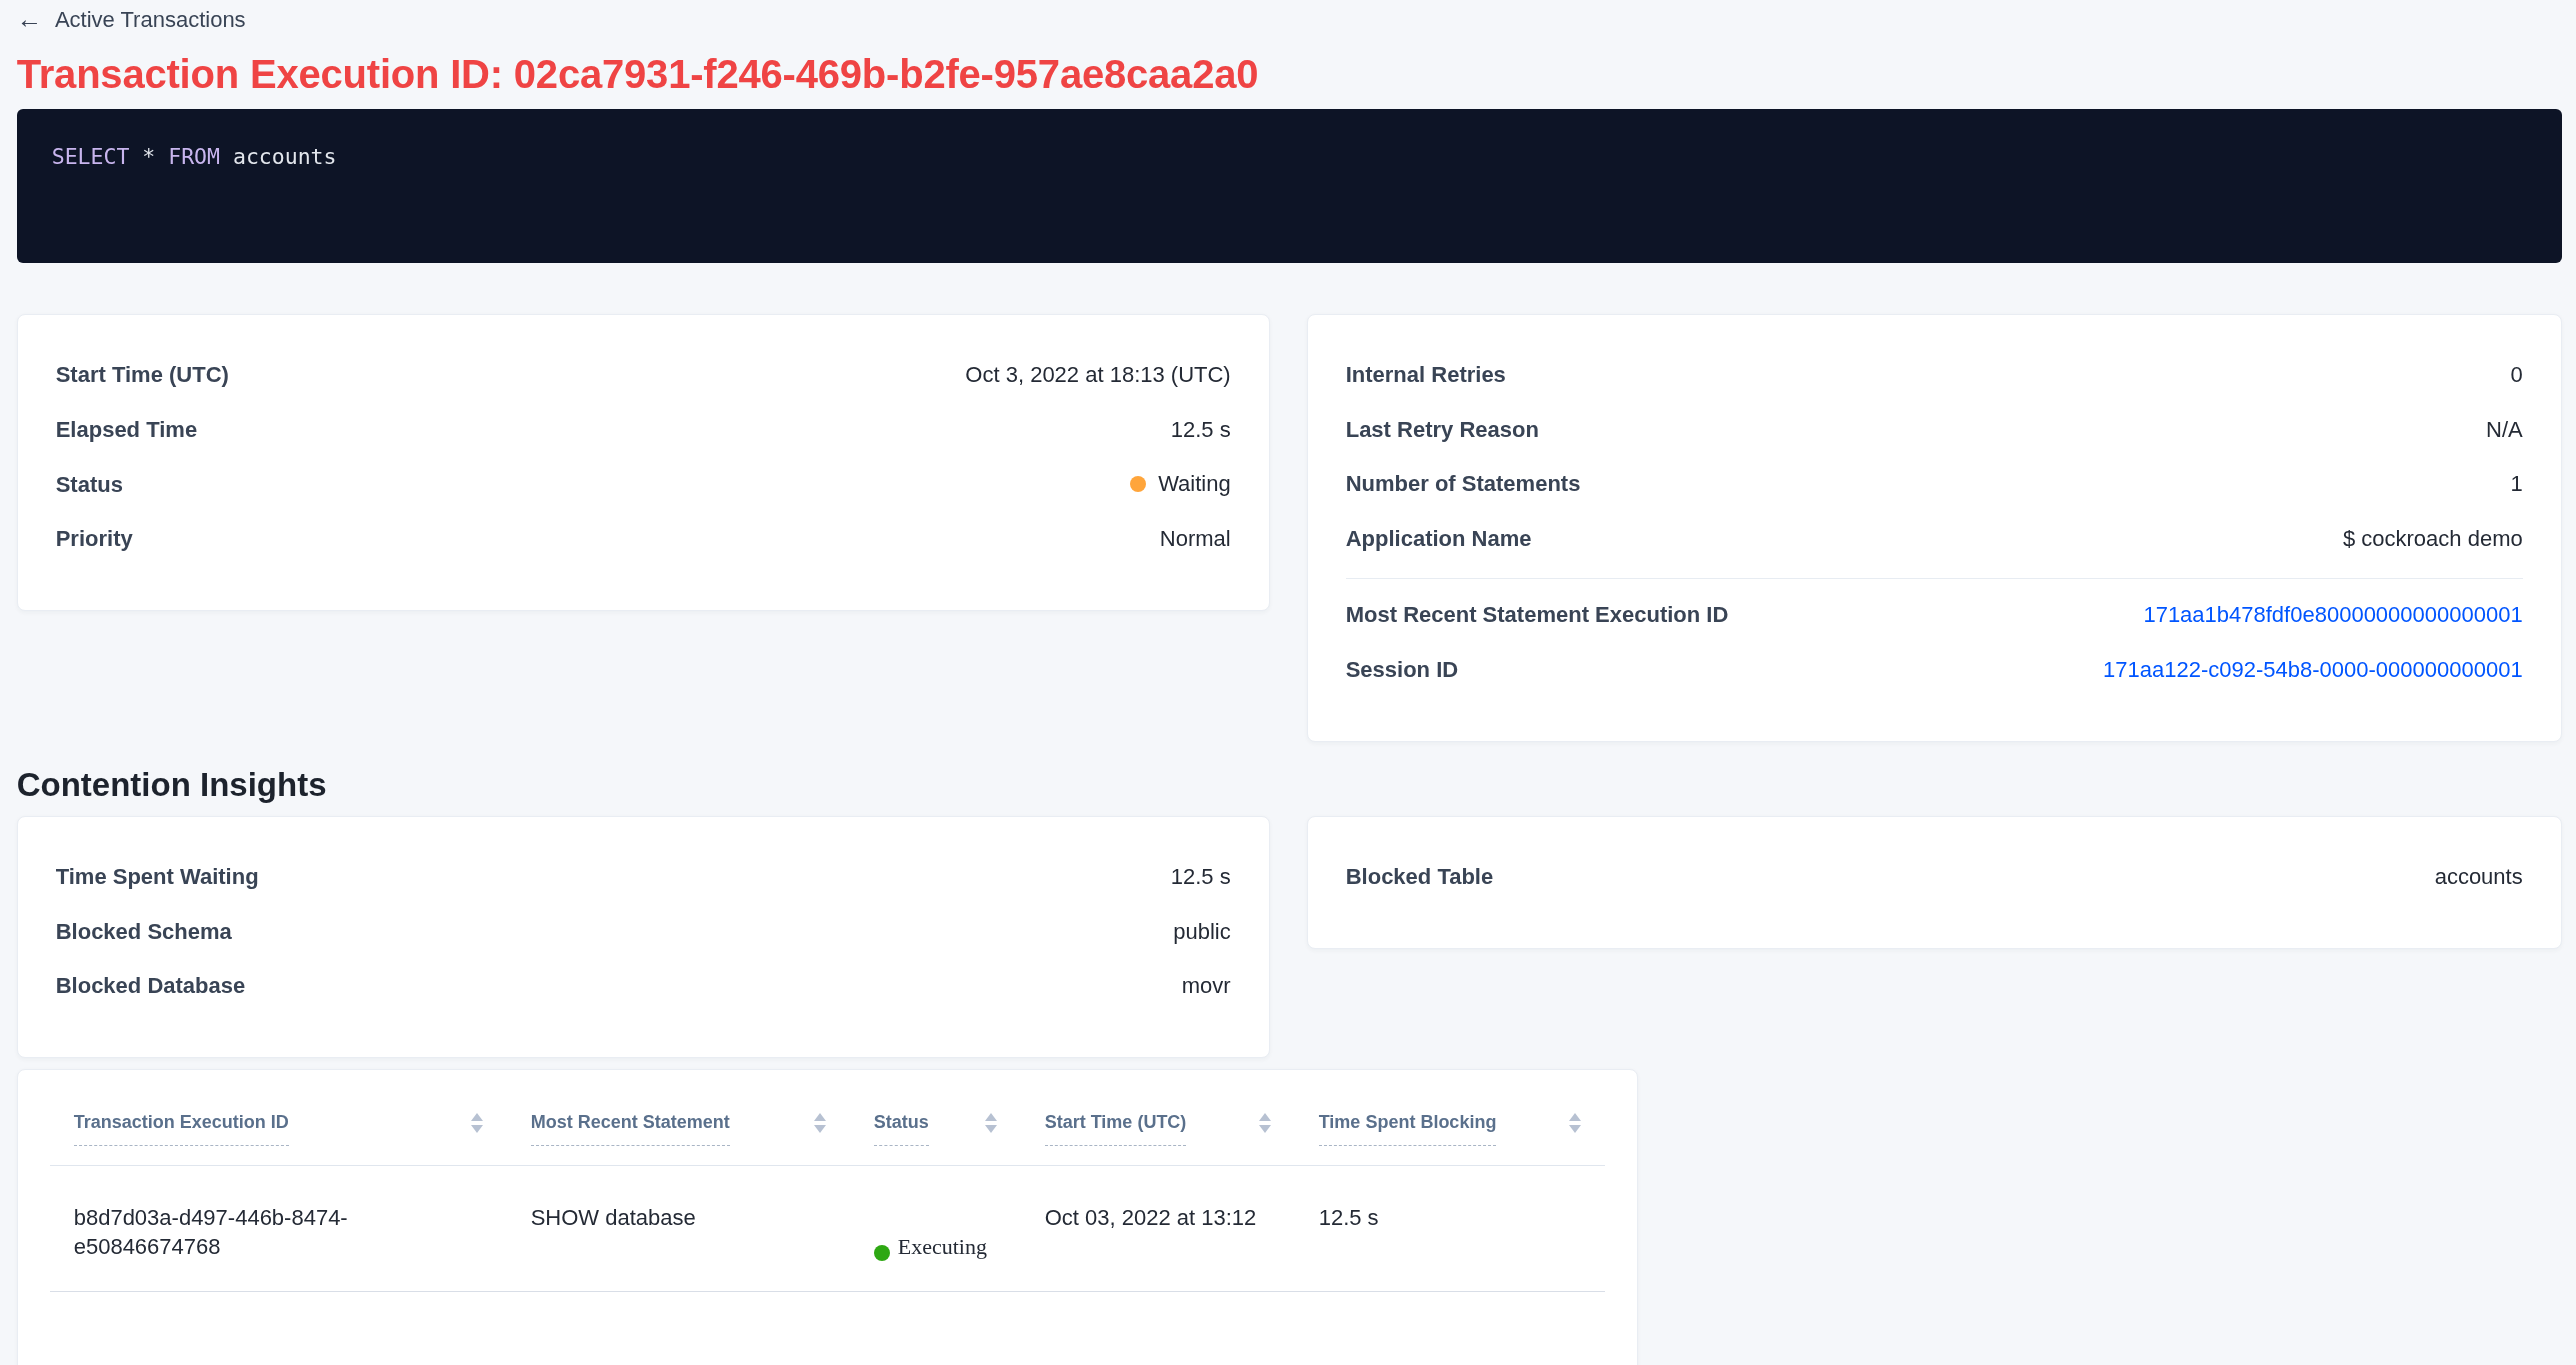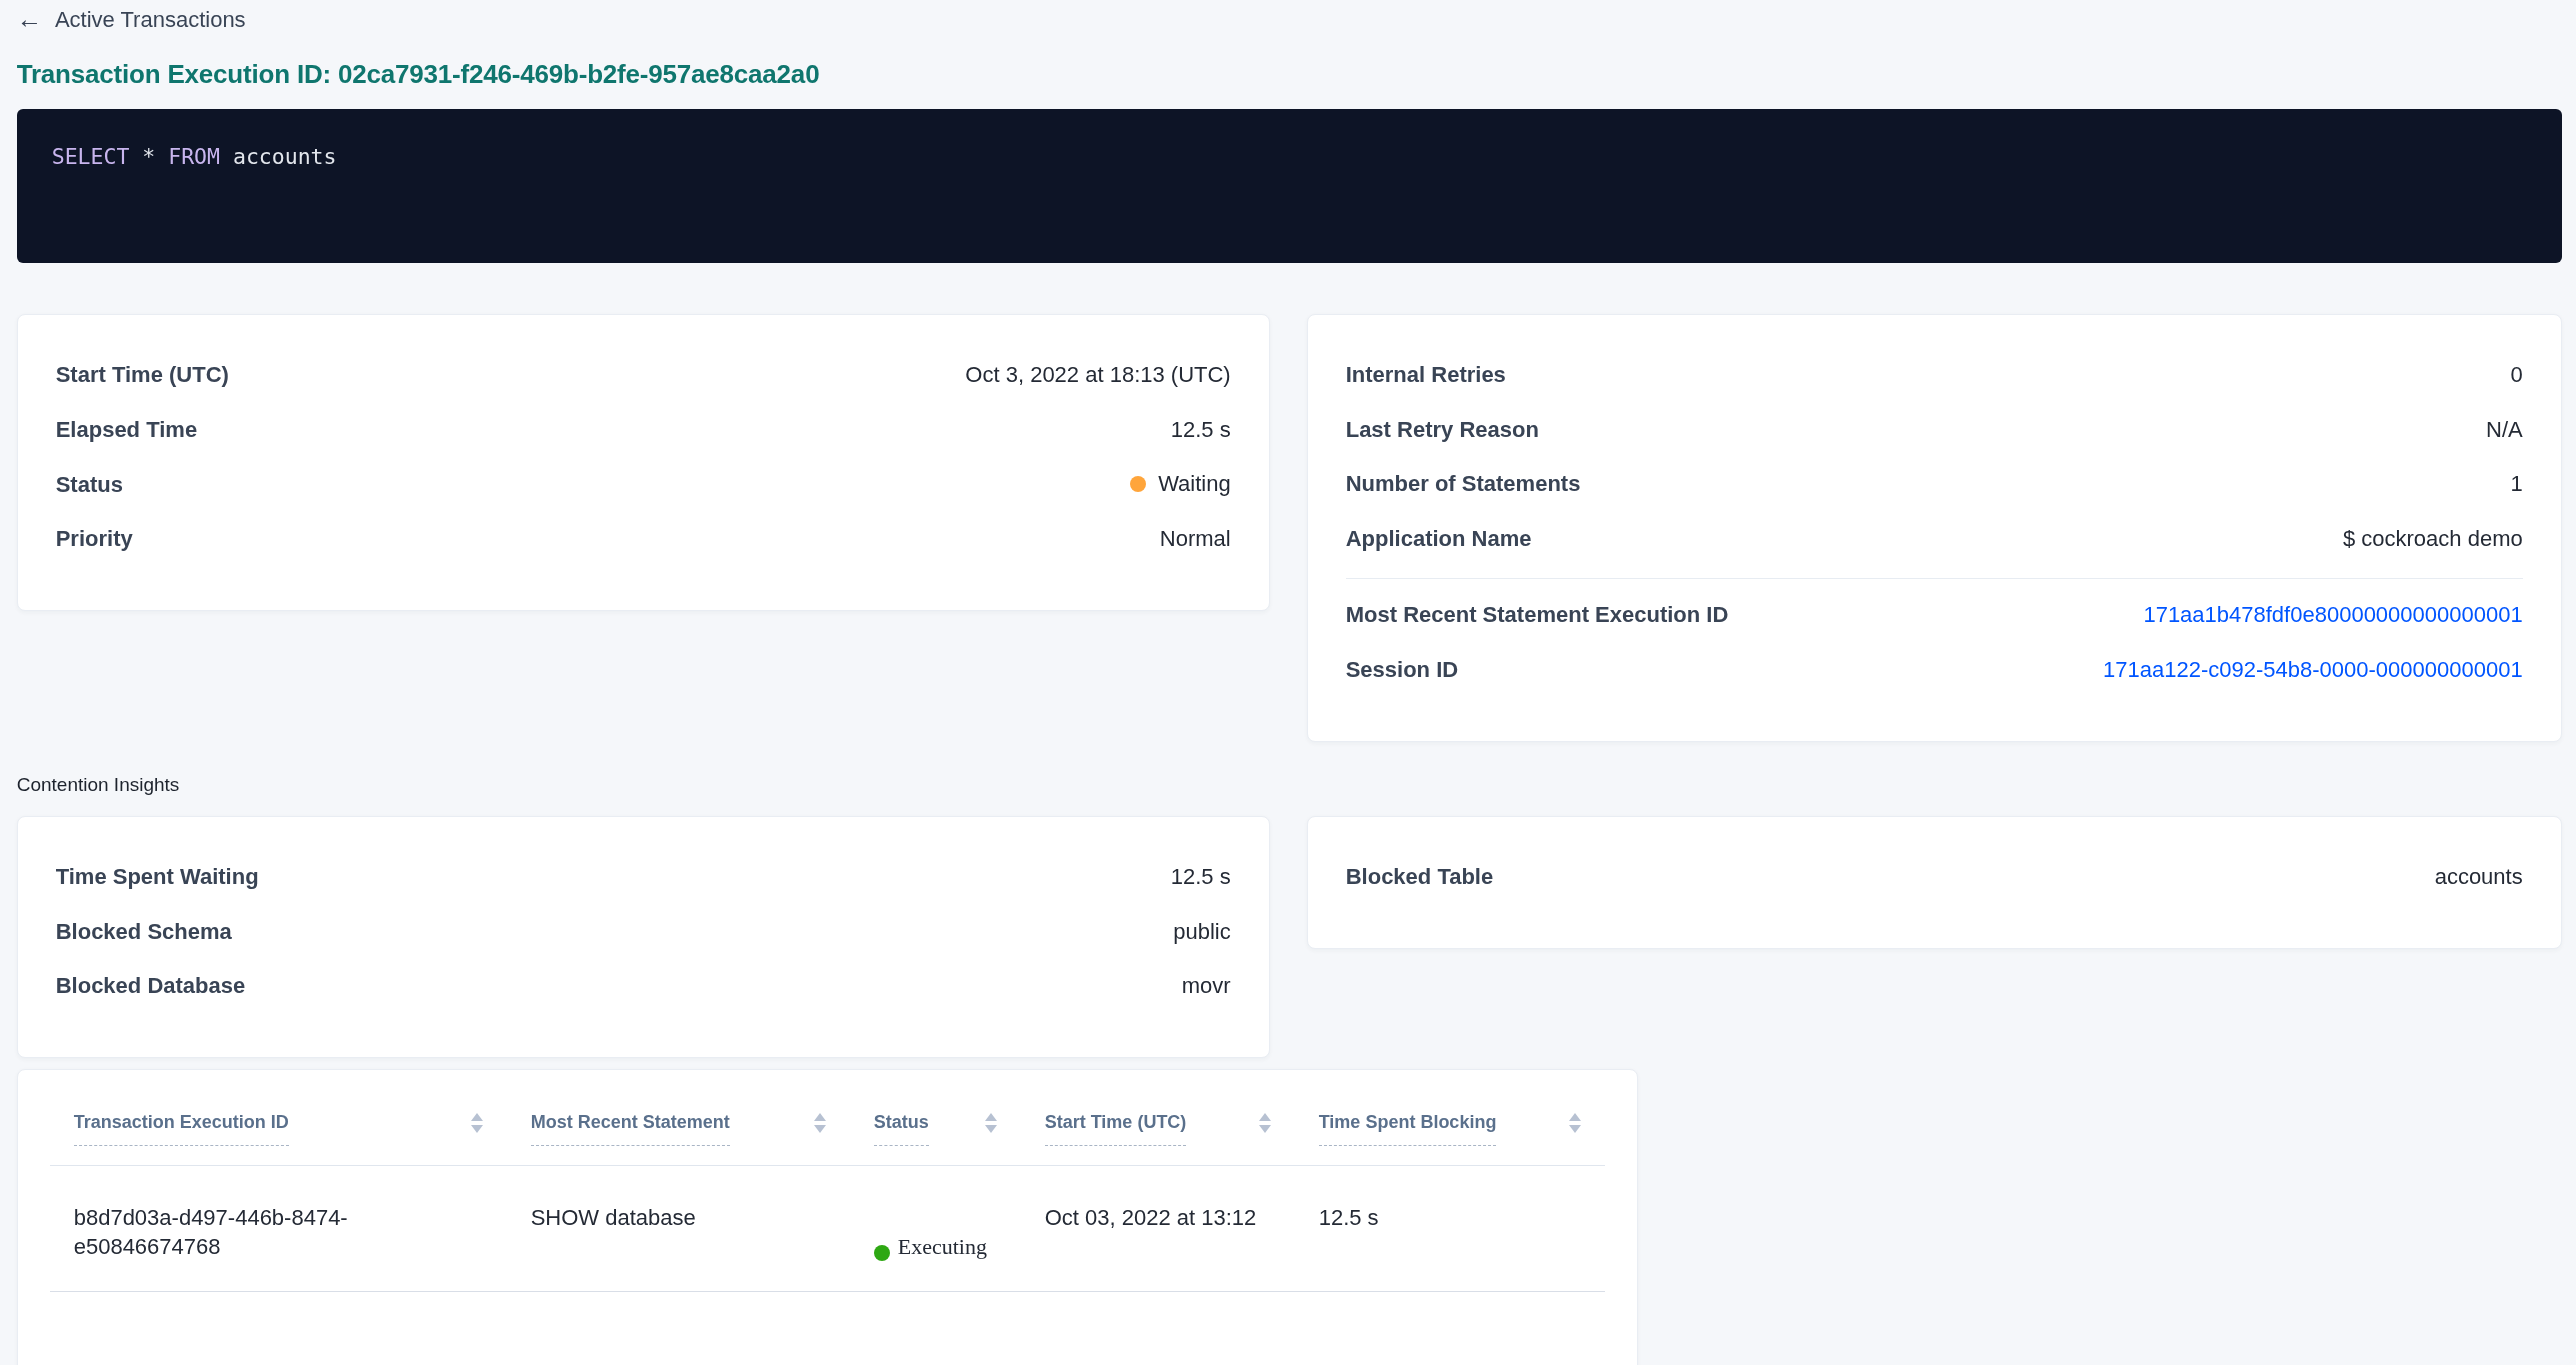--- a/index.html
+++ b/index.html
@@ -14,22 +14,22 @@
   
   .back-row {
     display:inline-flex; align-items:center; gap:12.7px;
     font-size:22px; line-height:27px; color:#394455; cursor:pointer;
   }
   .back-arrow { font-size:25.5px; line-height:25.5px; color:#394455; }
 
   
   h1.page-title {
     margin-top:22px;
-    font-size:26px; line-height:38px; font-weight:700;
-    color:#0f766e; letter-spacing:-0.2px;
+    font-size:40px; line-height:38px; font-weight:700;
+    color:#ef4444; letter-spacing:-0.2px;
   }
 
   
   .sql-box {
     margin-top:16px; height:154px;
     background:#0d1426; border-radius:6px;
     padding:33px 35px;
     font-family:"DejaVu Sans Mono","Liberation Mono",monospace;
     font-size:21.5px; line-height:29px;
   }
@@ -58,21 +58,21 @@
   .info-label { font-weight:700; color:#394455; }
   .info-value { color:#242a35; text-align:right; }
   .link-value { color:#0055ff; text-decoration:none; cursor:pointer; }
   .card-divider { border:none; border-top:0.8px solid #e7ecf2; margin:20.7px 0; }
 
   .status-val { display:inline-flex; align-items:center; gap:12px; }
   .dot { width:16px; height:16px; border-radius:50%; display:inline-block; flex:none; }
 
   
   h2.section-heading {
-    font-size:19px; line-height:35px; font-weight:400; color:#1d232d;
+    font-size:33px; line-height:35px; font-weight:700; color:#1d232d;
   }
   .contention-heading { margin-top:25.5px; }
   .waiting-heading { margin-top:27px; }
 
   
   .table-card {
     margin-top:11px; width:1621px; height:342px;
     background:#fff; border:0.8px solid #e9edf3; border-radius:8px;
     box-shadow:0 1.6px 4px rgba(36,42,53,0.04);
     padding:0 32px;

